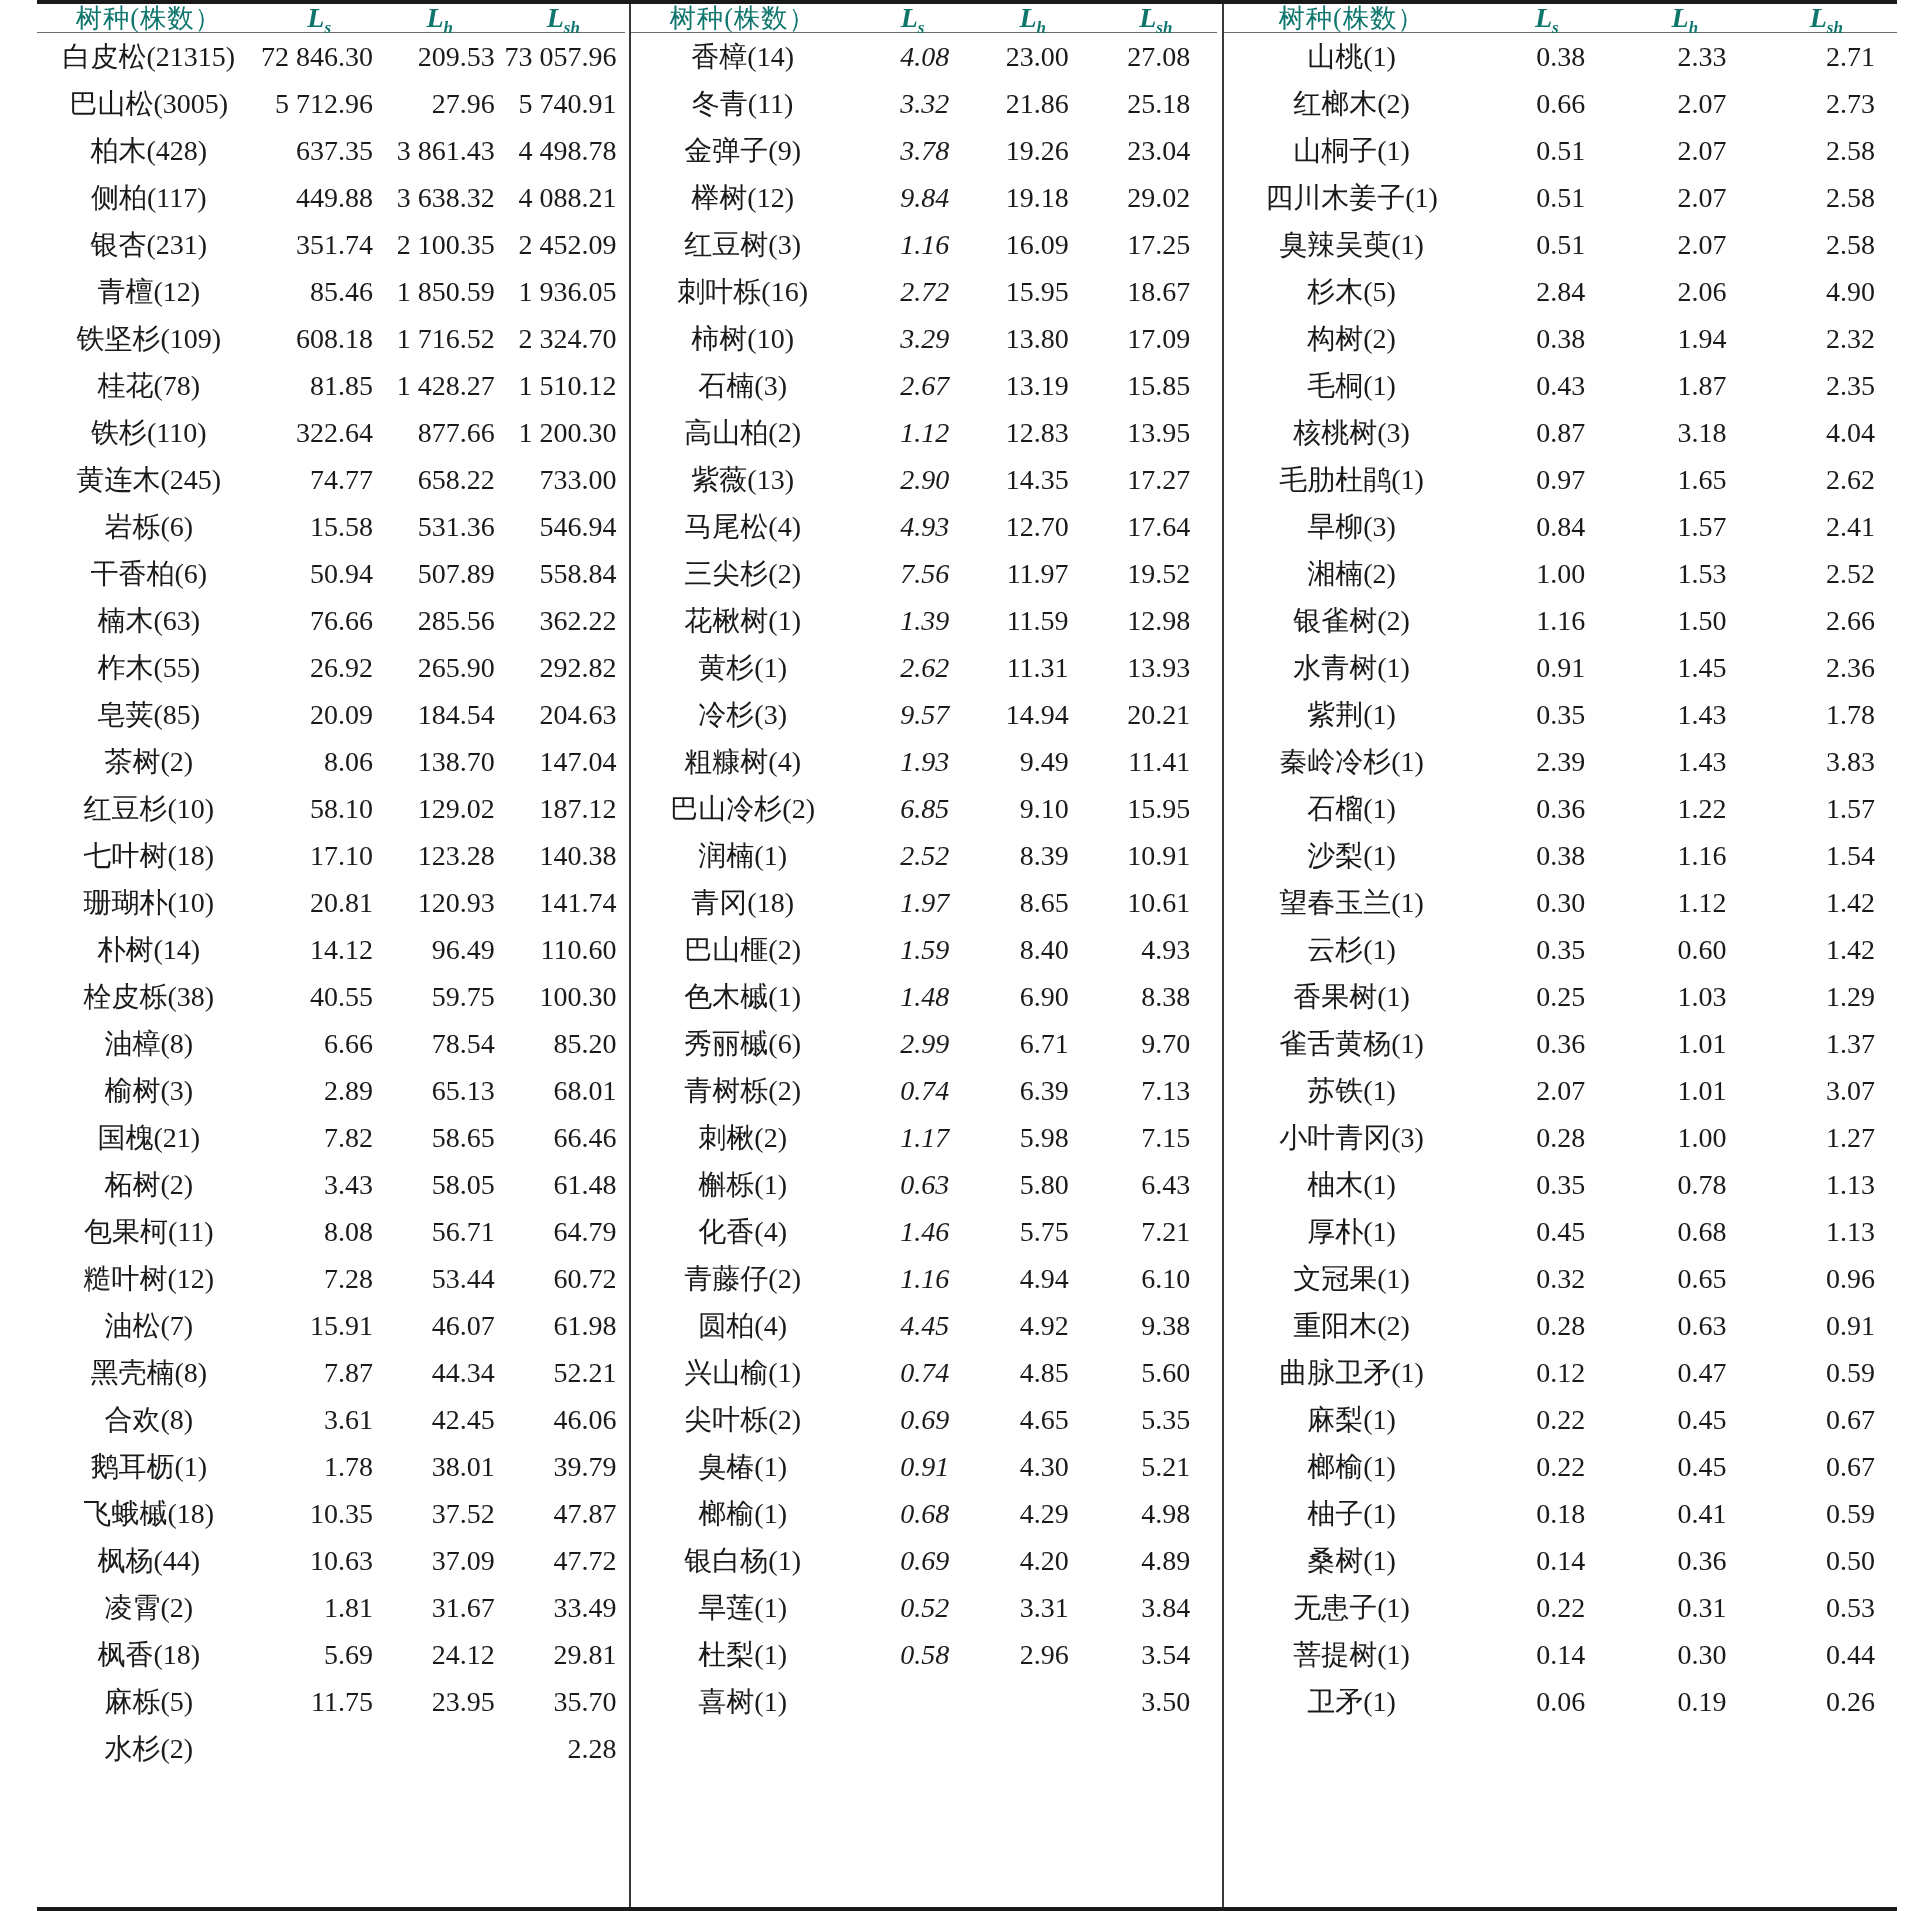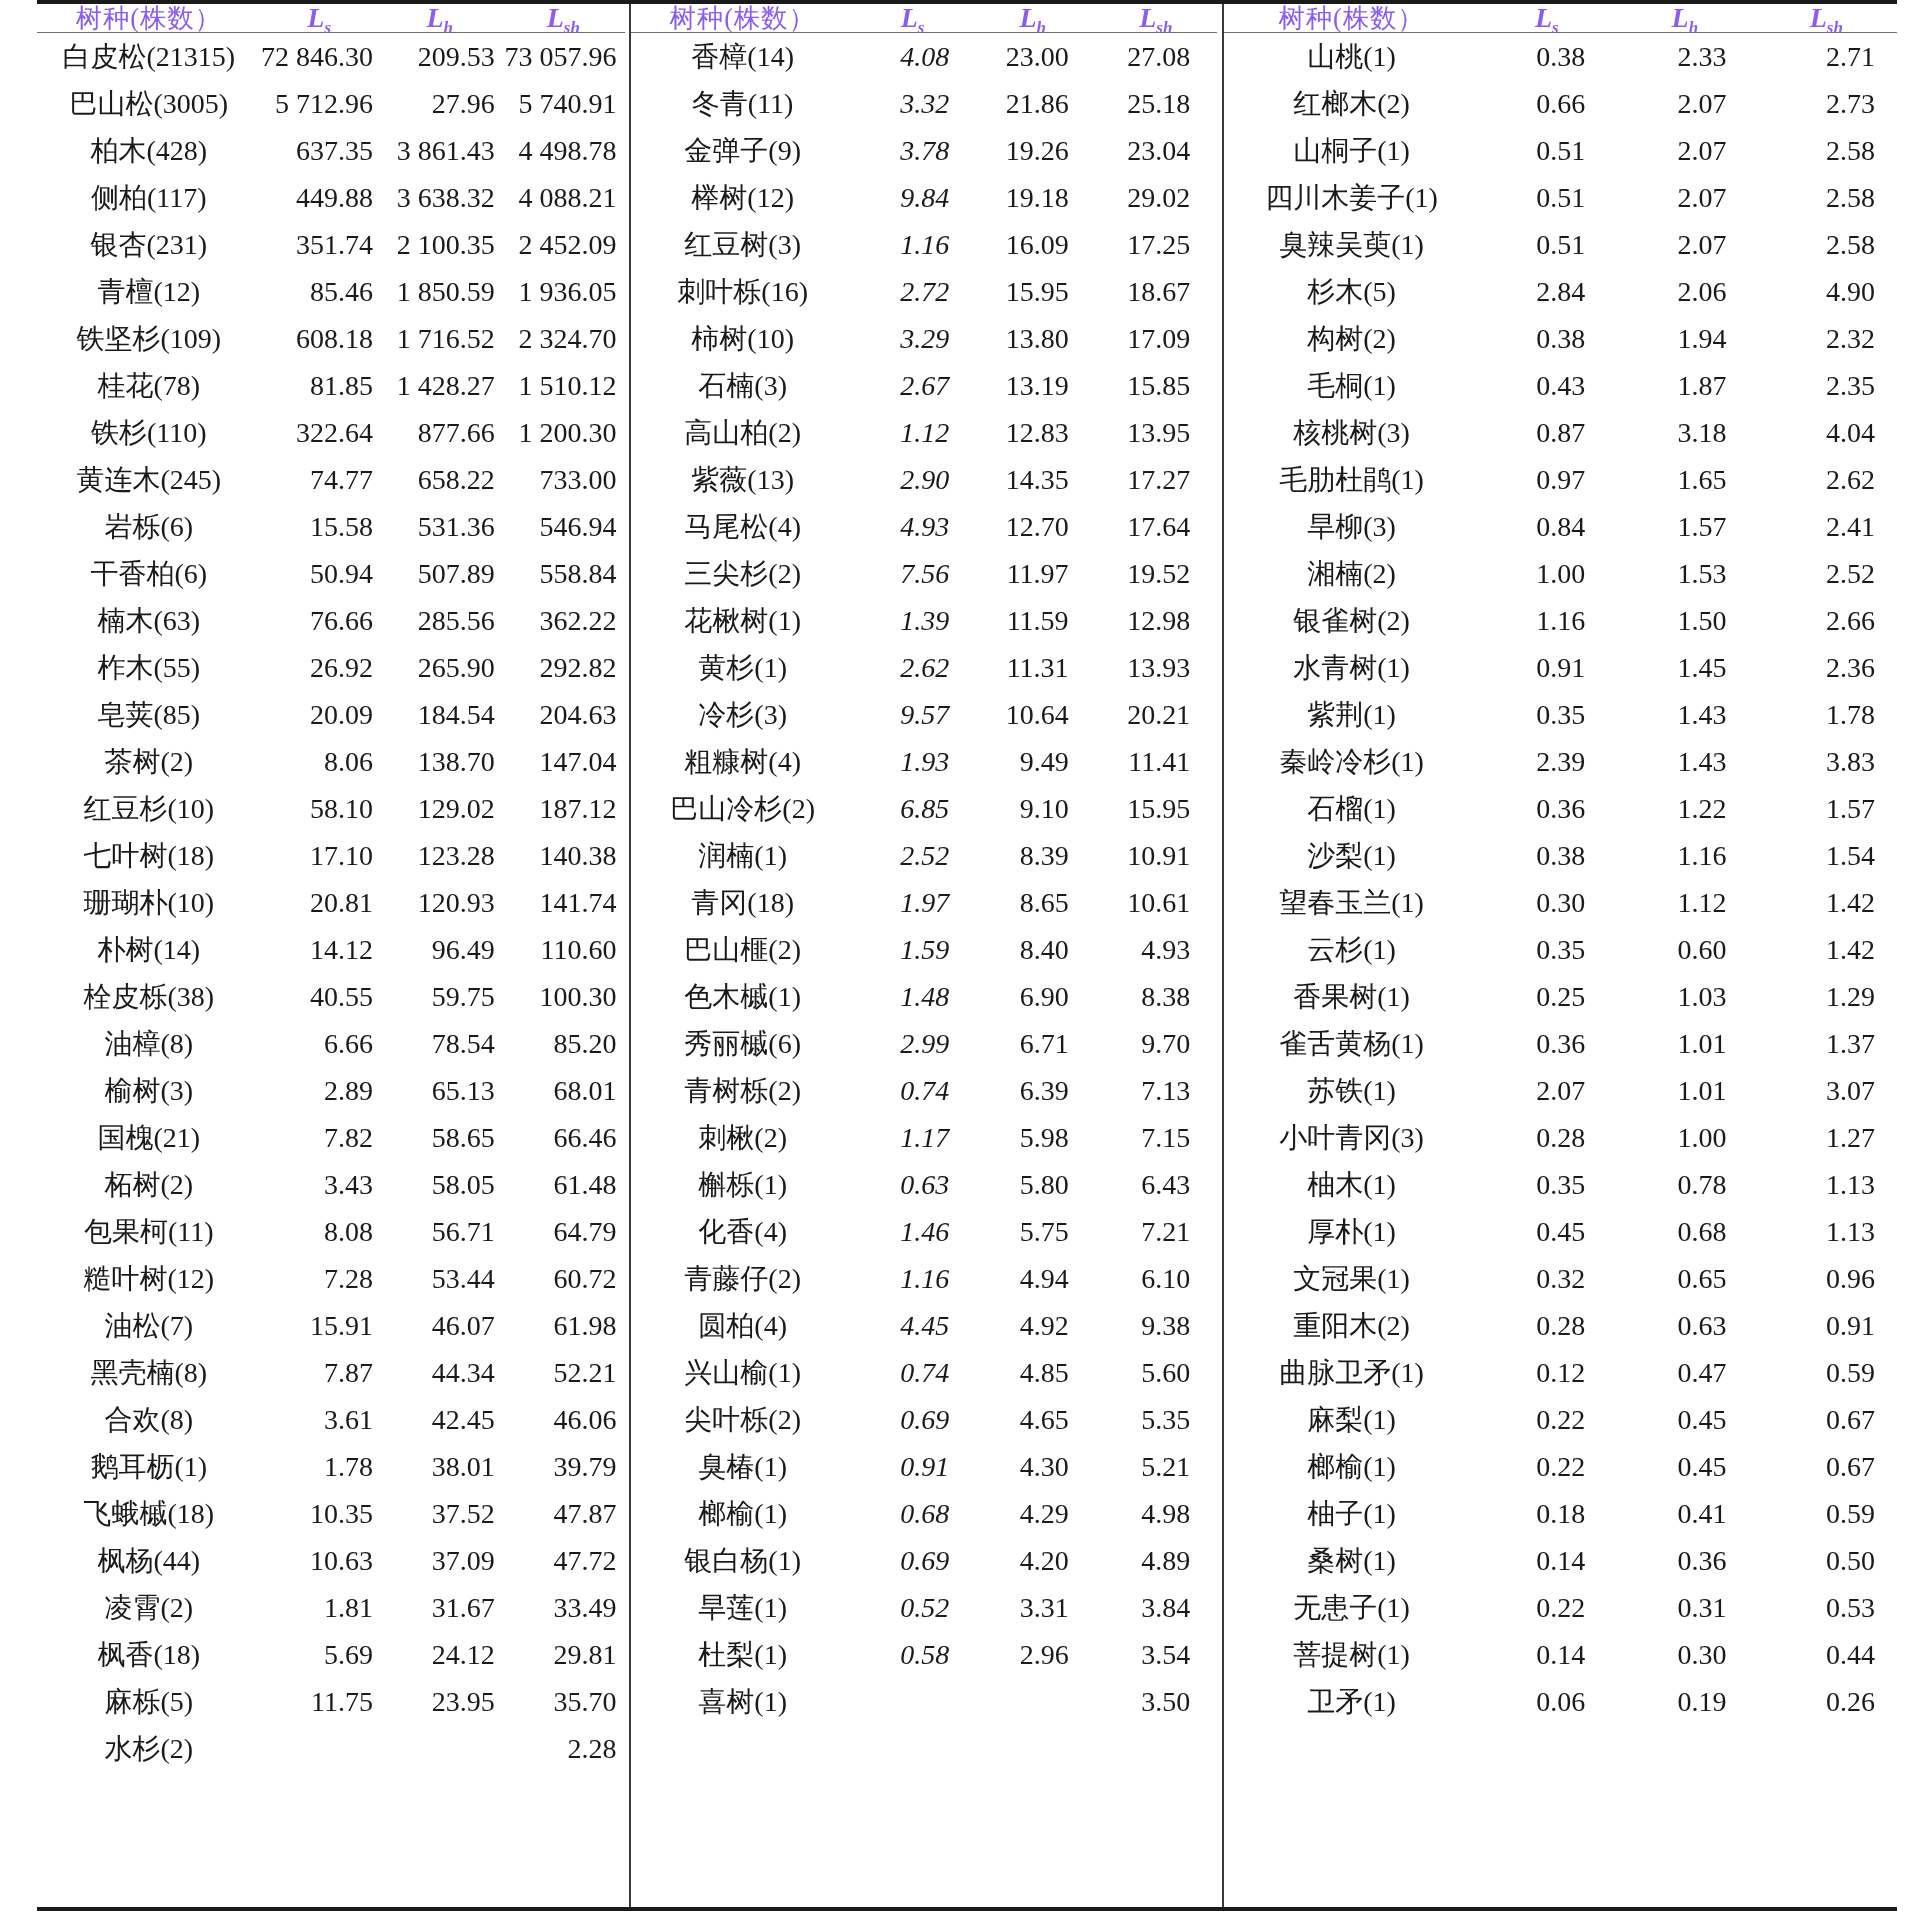--- a/index.html
+++ b/index.html
@@ -50,21 +50,21 @@
   table.grid {
     width: 100%;
     border-collapse: collapse;
     table-layout: fixed;
   }
   table.grid th, table.grid td {
     padding: 0;
     margin: 0;
   }
   thead th {
-    color: #8b5cf6;
+    color: #0f766e;
     font-size: 26.4px;
     font-weight: normal;
     line-height: 1;
     padding: 15.3px 0 14.5px 0;
     text-align: center;
     vertical-align: middle;
     border-bottom: 1.7px solid #6e6e6e;
     white-space: nowrap;
   }
   thead th .hdr-cn { letter-spacing: 0.9px; }
@@ -460,21 +460,21 @@
               </tr>
               <tr>
                 <td class="sp">黄杉(1)</td>
                 <td class="num ls">2.62</td>
                 <td class="num lh">11.31</td>
                 <td class="num lsh">13.93</td>
               </tr>
               <tr>
                 <td class="sp">冷杉(3)</td>
                 <td class="num ls">9.57</td>
-                <td class="num lh">10.64</td>
+                <td class="num lh">14.94</td>
                 <td class="num lsh">20.21</td>
               </tr>
               <tr>
                 <td class="sp">粗糠树(4)</td>
                 <td class="num ls">1.93</td>
                 <td class="num lh">9.49</td>
                 <td class="num lsh">11.41</td>
               </tr>
               <tr>
                 <td class="sp">巴山冷杉(2)</td>

